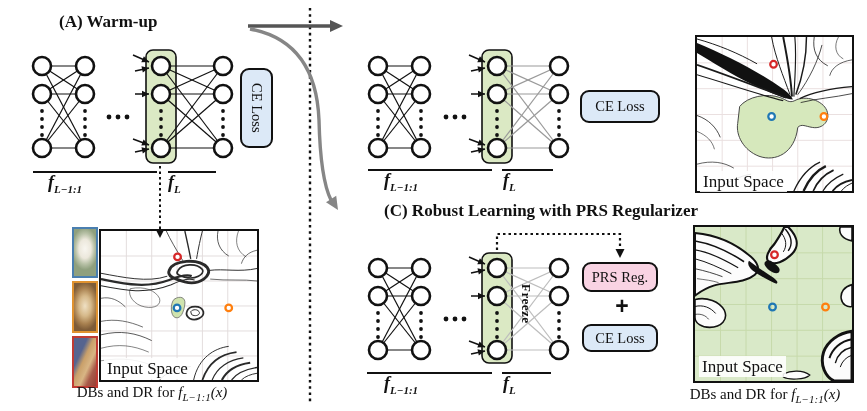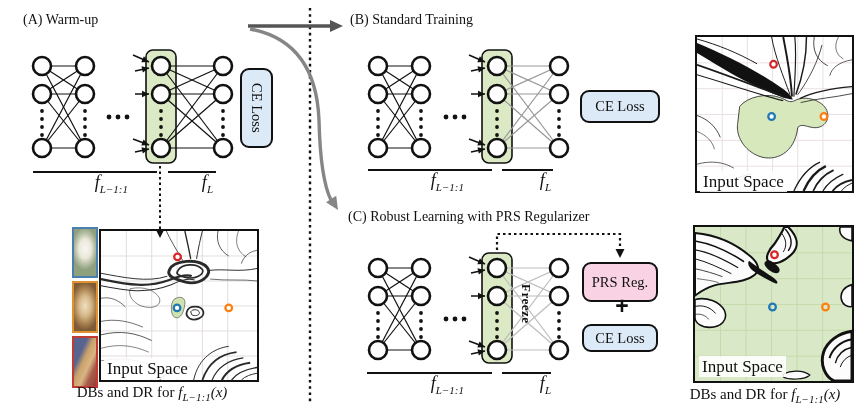--- a/index.html
+++ b/index.html
@@ -1,20 +1,20 @@
 <!DOCTYPE html>
 <html><head>
 <meta charset="utf-8">
 <style>
   html,body{margin:0;padding:0;background:#fff;}
   .fig{position:relative;width:867px;height:411px;background:#fff;overflow:hidden;
        font-family:"Liberation Serif",serif;color:#111;}
   .abs{position:absolute;}
-  .title{font-weight:normal;font-size:14px;white-space:nowrap;z-index:10;}
-  .flabel{font-size:18px;font-style:italic;text-align:right;z-index:10;line-height:1.05;}
+  .title{font-weight:bold;font-size:17px;white-space:nowrap;z-index:10;margin-left:36px;}
+  .flabel{font-size:18px;font-style:italic;text-align:left;z-index:10;line-height:1.05;font-weight:bold;}
   .flabel sub,.caption sub{font-size:11px;font-style:italic;}
   .lossbox{box-sizing:border-box;background:#dce9f7;border:2.5px solid #111;border-radius:9px;
            display:flex;align-items:center;justify-content:center;font-size:14.5px;z-index:10;}
   .vert{writing-mode:vertical-rl;}
   .prs{background:#f9d3e3;}
   .plus{font-family:"Liberation Sans",sans-serif;font-weight:bold;font-size:23px;line-height:1;
         text-align:center;z-index:10;}
   .freeze{writing-mode:vertical-rl;font-weight:bold;font-size:13px;z-index:10;letter-spacing:.5px;}
   .map{box-sizing:border-box;border:2px solid #111;background:#fff;z-index:1;}
   .map svg{display:block;width:100%;height:100%;}
@@ -397,30 +397,29 @@
         <line x1="471" y1="296" x2="485" y2="296" stroke="#111" stroke-width="1.5"></line>
         <polygon points="0,0 -7,-3.2 -7,3.2" transform="translate(485,296) rotate(0)" fill="#111"></polygon>
         <line x1="469" y1="341" x2="485" y2="347" stroke="#111" stroke-width="1.5"></line>
         <polygon points="0,0 -7,-3.2 -7,3.2" transform="translate(485,347) rotate(20.556045219583464)" fill="#111"></polygon>
         <line x1="471" y1="354" x2="485" y2="351" stroke="#111" stroke-width="1.5"></line>
         <polygon points="0,0 -7,-3.2 -7,3.2" transform="translate(485,351) rotate(-12.094757077012103)" fill="#111"></polygon>
       </g>
   </svg>
 
   <div class="abs title" style="left:23px;top:12px">(A) Warm-up</div>
-  <div class="abs title" style="left:350px;top:12px">(B) Standard Training</div>
-  <div class="abs title" style="left:348px;top:209px">(C) Robust Learning with PRS Regularizer</div>
+  <div class="abs title" style="left:348px;top:201px">(C) Robust Learning with PRS Regularizer</div>
 
   <div class="abs lossbox vert" style="left:240px;top:68px;width:33px;height:80px">
     <span>CE Loss</span>
   </div>
   <div class="abs lossbox" style="left:580px;top:90px;width:80px;height:33px">
     <span>CE Loss</span>
   </div>
-  <div class="abs lossbox prs" style="left:582px;top:262px;width:76px;height:40px">
+  <div class="abs lossbox prs" style="left:582px;top:262px;width:76px;height:30px">
     <span>PRS Reg.</span>
   </div>
   <div class="abs plus" style="left:608px;top:295px;width:28px">+</div>
   <div class="abs lossbox" style="left:582px;top:324px;width:76px;height:28px">
     <span>CE Loss</span>
   </div>
   <div class="abs freeze" style="left:518px;top:284px;height:62px">Freeze</div>
 
   <div class="abs flabel" style="left:48px;top:173px;width:80px">
     <span>f</span><sub>L−1:1</sub>

